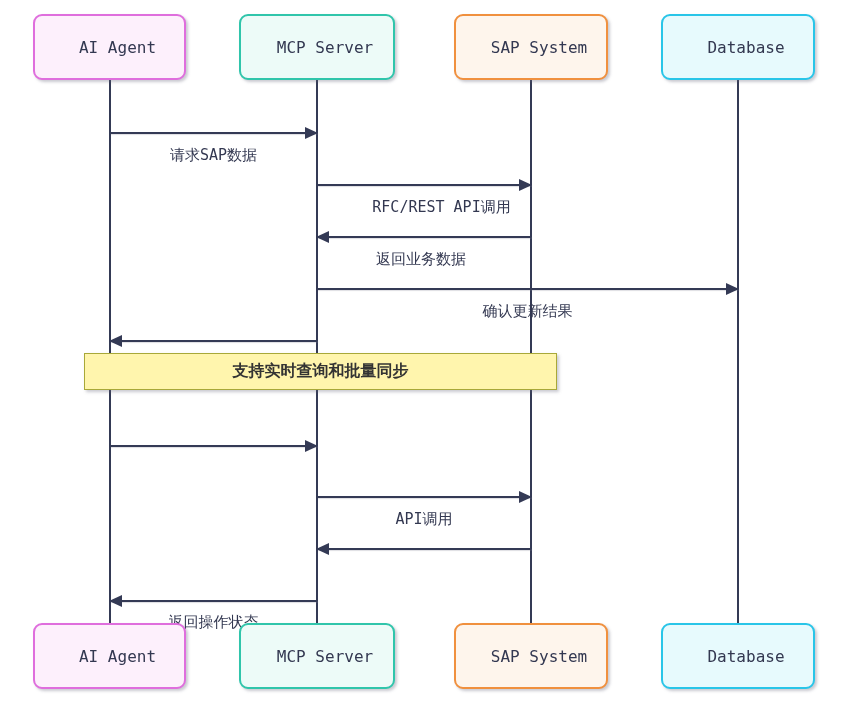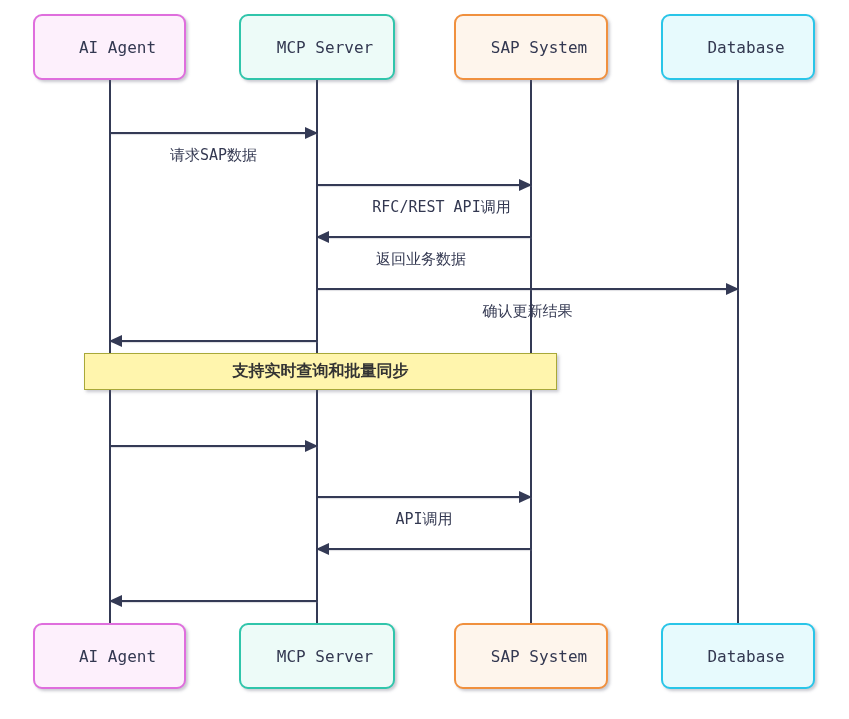--- a/index.html
+++ b/index.html
@@ -149,20 +149,21 @@
 
   <div class="msg-label" style="left:317px;top:468px;width:214px">API调用</div>
   <div class="arrow right" style="left:317px;top:496px;width:214px">
       <span class="head"></span>
     </div>
 
   <div class="arrow left" style="left:317px;top:548px;width:214px">
       <span class="head"></span>
     </div>
 
+  <div class="msg-label" style="left:110px;top:571px;width:207px">返回操作状态</div>
   <div class="arrow left" style="left:110px;top:600px;width:207px">
       <span class="head"></span>
     </div>
 
   <div class="actor" style="left: 33px; top: 623px; border-color: rgb(223, 110, 221); background: rgb(253, 240, 252);">
       <span>AI Agent</span>
     </div>
   <div class="actor" style="left: 239px; top: 623px; width: 156px; border-color: rgb(48, 197, 171); background: rgb(237, 251, 248);">
       <span>MCP Server</span>
     </div>

